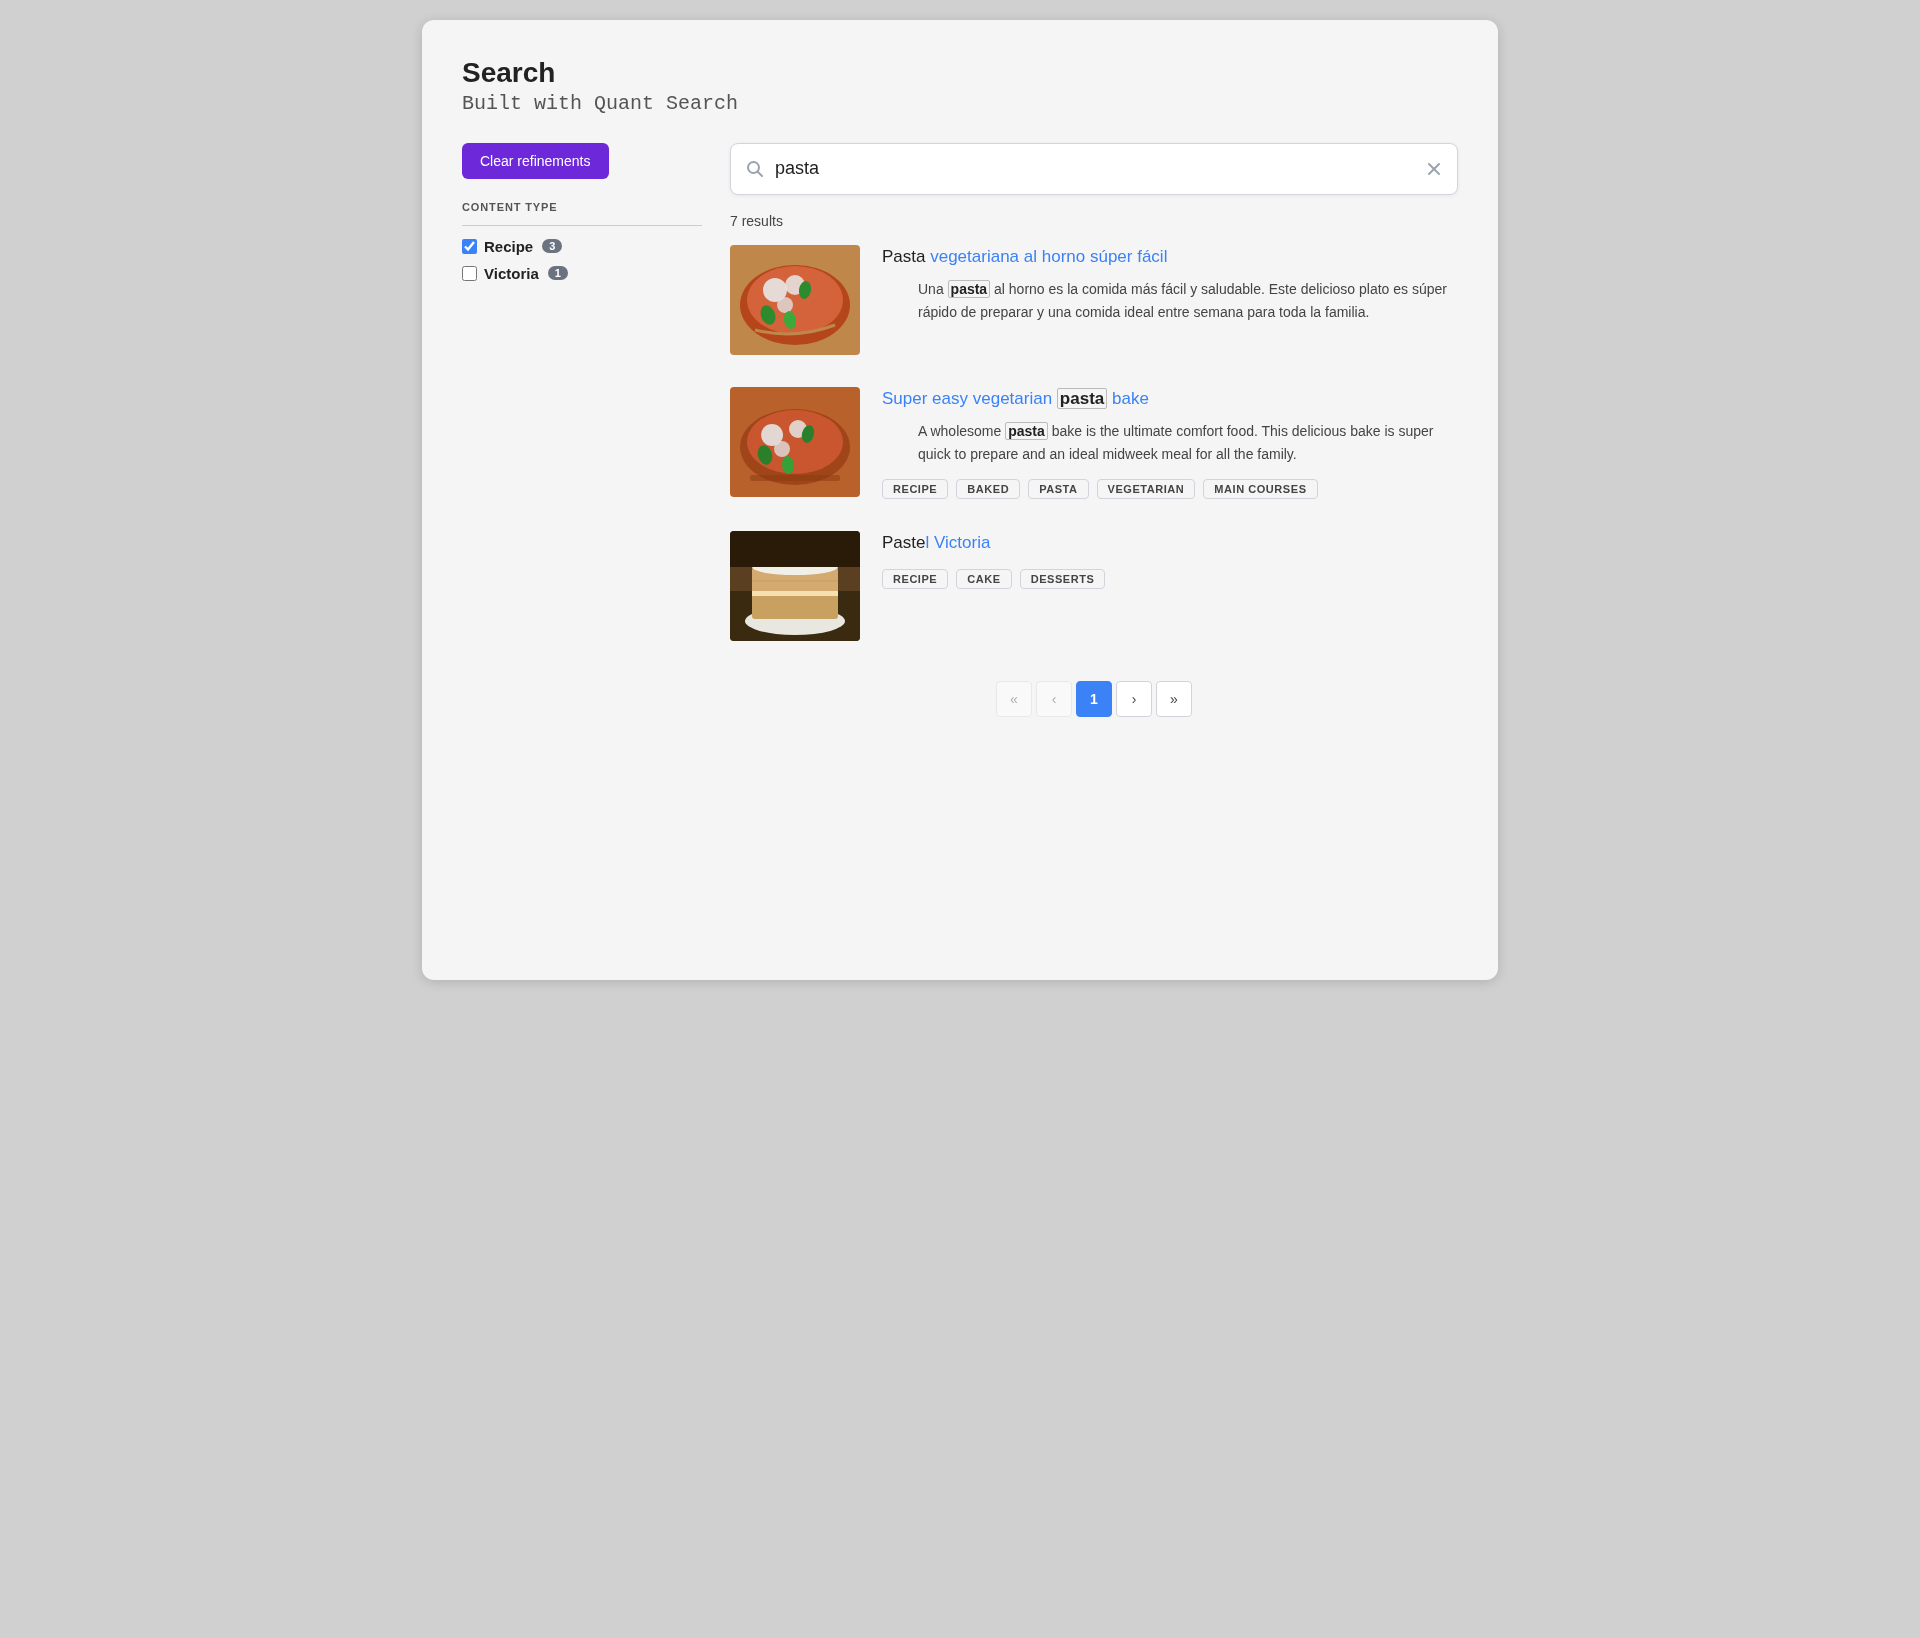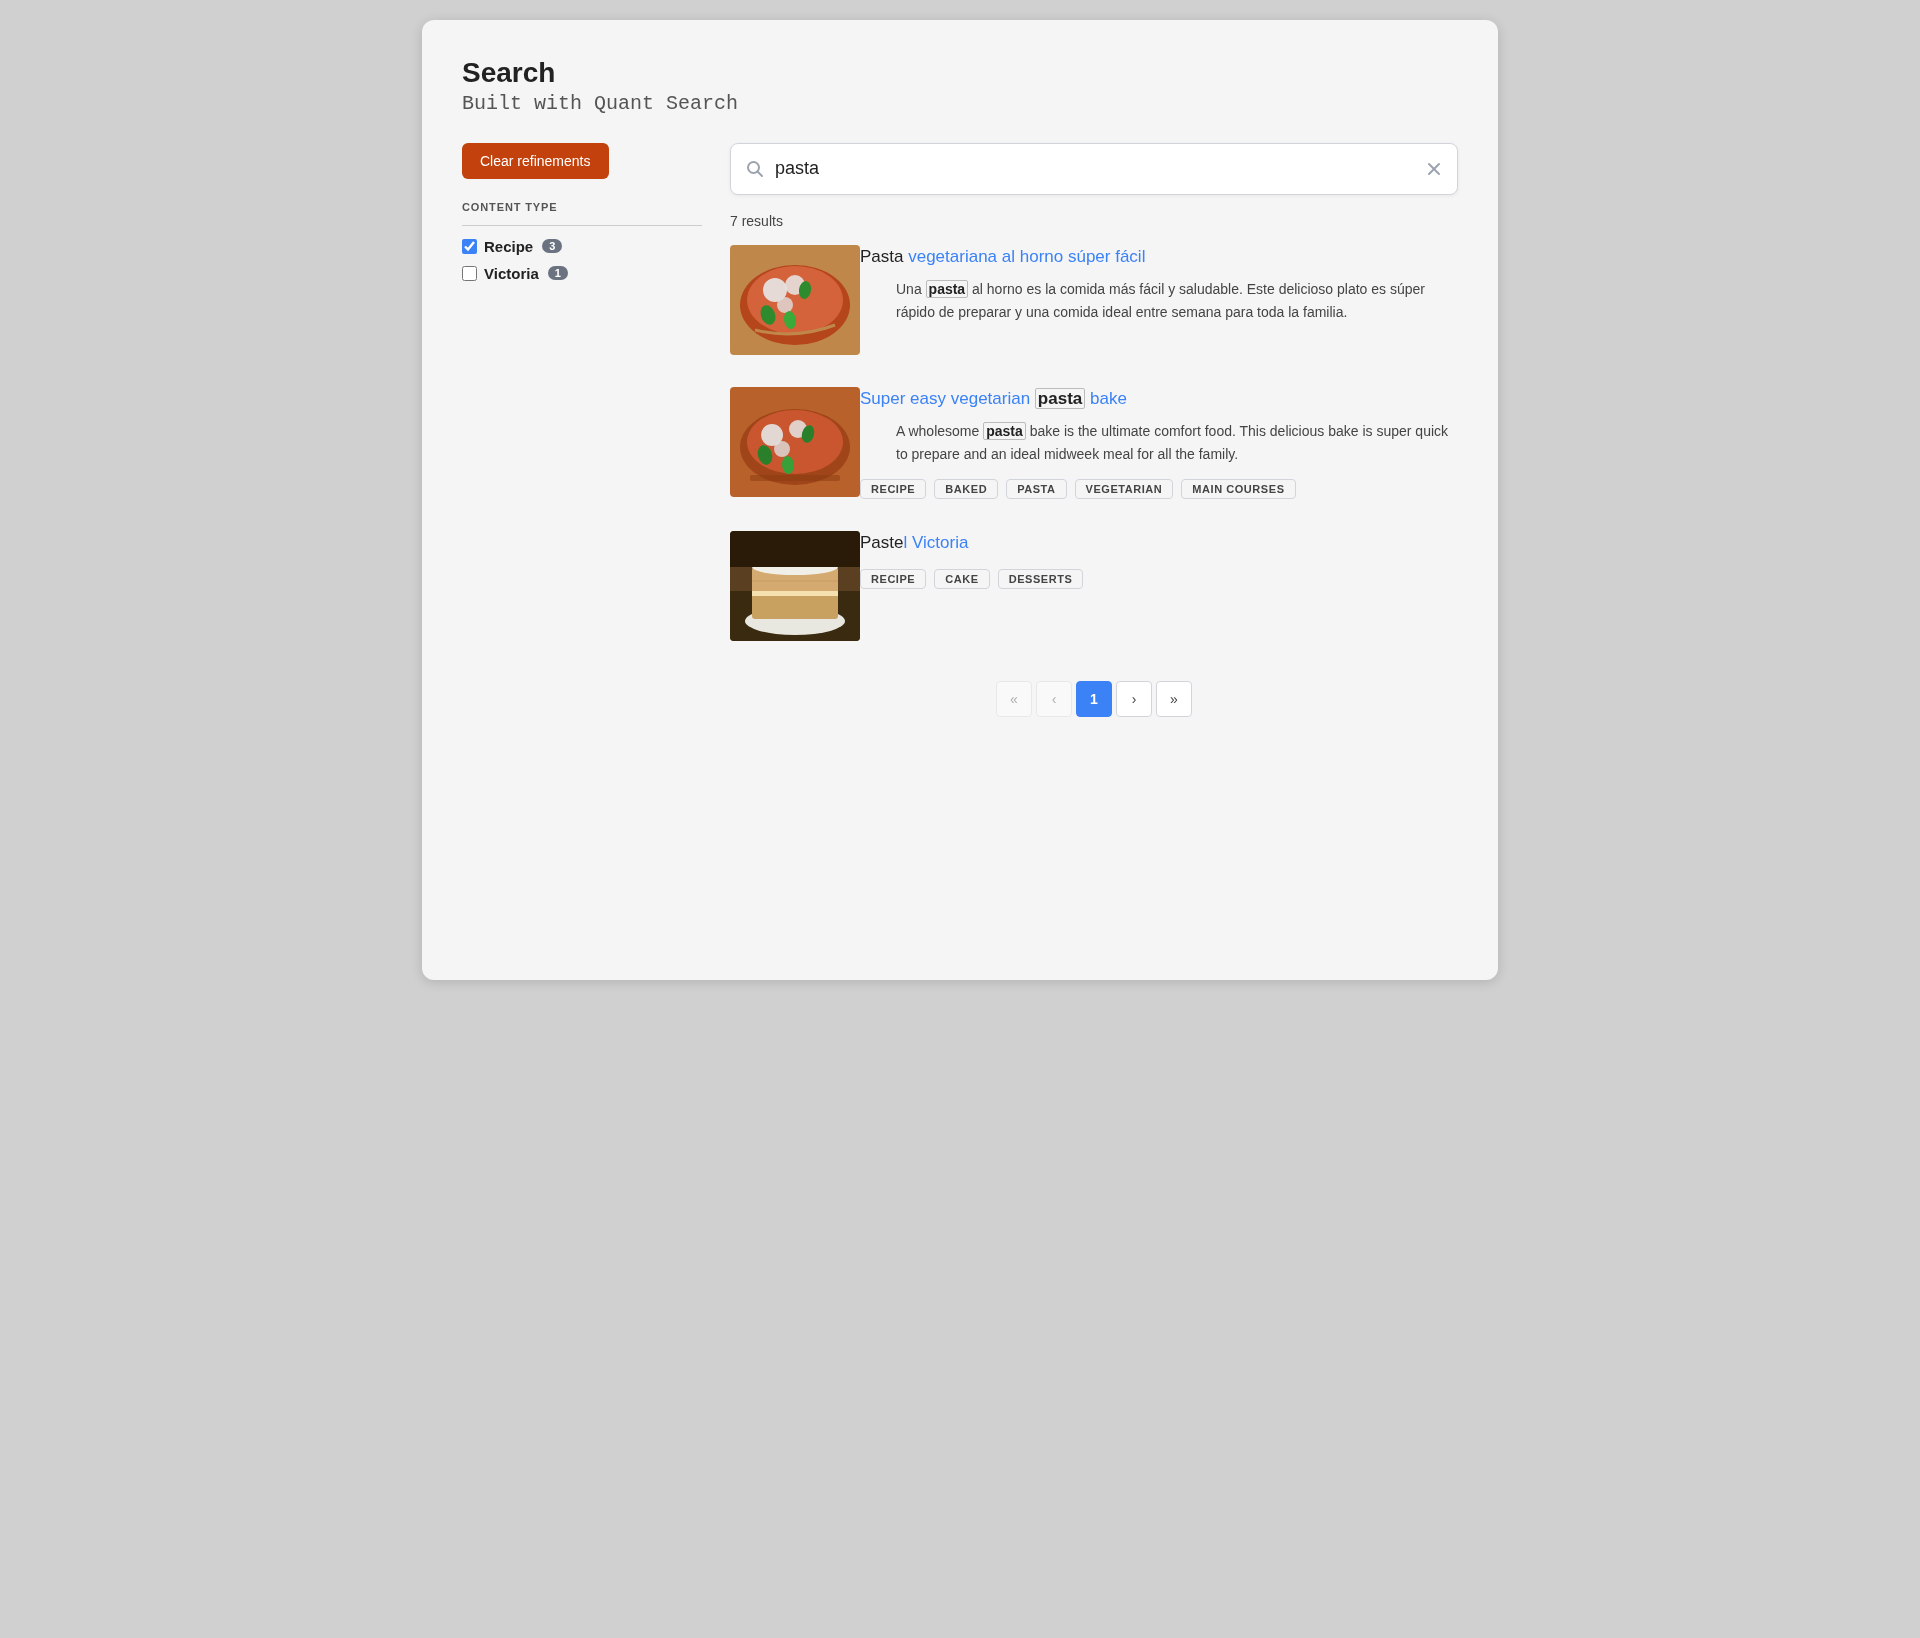--- a/index.html
+++ b/index.html
@@ -36,21 +36,21 @@
       display: flex;
       margin-top: 28px;
       gap: 28px;
     }
     
     .sidebar {
       width: 240px;
       flex-shrink: 0;
     }
     .clear-refinements-btn {
-      background: #c2410c;
+      background: #6d28d9;
       color: #fff;
       border: none;
       border-radius: 6px;
       padding: 10px 18px;
       font-size: 14px;
       cursor: pointer;
       font-weight: 500;
     }
     .facet-section {
       margin-top: 22px;
@@ -132,20 +132,21 @@
       padding: 0;
     }
     .results-count {
       font-size: 14px;
       color: #444;
       margin: 18px 0 16px 0;
     }
     
     .result-item {
       display: flex;
+      gap: 22px;
       margin-bottom: 32px;
     }
     .result-content {
       flex: 1;
     }
     .result-title {
       font-size: 17px;
       margin-bottom: 10px;
       line-height: 1.4;
     }

